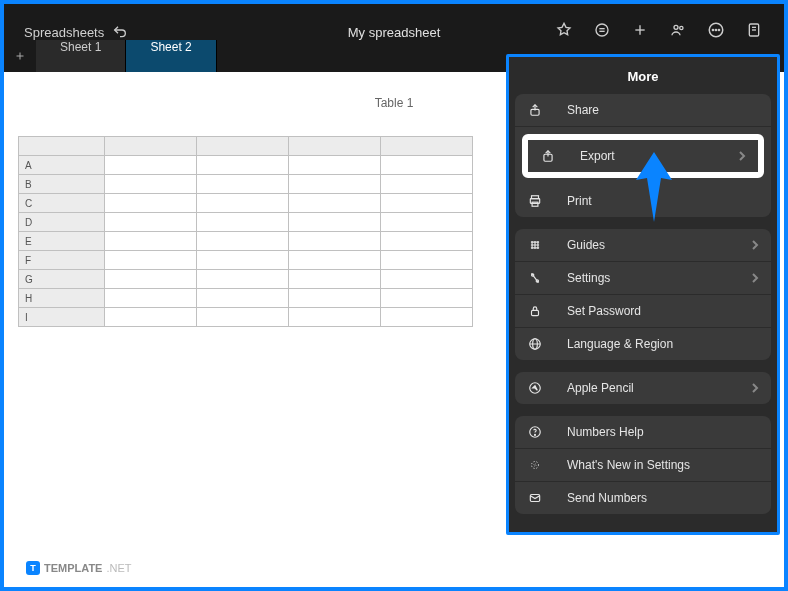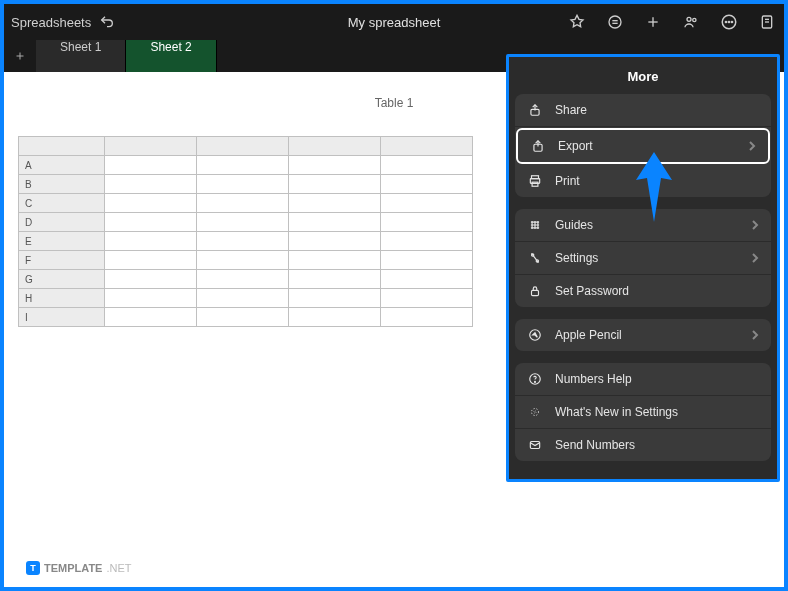--- a/index.html
+++ b/index.html
@@ -1,43 +1,43 @@
 <!DOCTYPE html>
 <html><head>
 <meta charset="utf-8">
 <style>
 * { margin: 0; padding: 0; box-sizing: border-box; font-family: -apple-system, BlinkMacSystemFont, "Segoe UI", Helvetica, Arial, sans-serif; }
 body { width: 788px; height: 591px; background: #0a84ff; padding: 4px; position: relative; overflow: hidden; }
 .app-frame { width: 100%; height: 100%; background: #ffffff; position: relative; overflow: hidden; }
 .status-bar { height: 12px; background: #1a1a1a; color: #fff; font-size: 8px; display: flex; justify-content: space-between; padding: 0 6px; align-items: center; }
-.top-bar { height: 36px; background: #1a1a1a; display: flex; align-items: center; padding: 0 7px; color: #ccc; }
+.top-bar { height: 36px; background: #1a1a1a; display: flex; align-items: flex-end; padding: 0 20px; color: #ccc; }
 .back-btn { font-size: 13px; color: #d0d0d0; display: flex; align-items: center; gap: 8px; }
 .undo-icon { width: 16px; height: 16px; display: inline-flex; align-items: center; justify-content: center; }
 .doc-title { position: absolute; left: 50%; transform: translateX(-50%); color: #e0e0e0; font-size: 13px; }
 .toolbar-right { margin-left: auto; display: flex; gap: 18px; align-items: center; }
 .toolbar-right .ticon { width: 20px; height: 20px; display: flex; align-items: center; justify-content: center; color: #d0d0d0; }
 .tabs-bar { height: 32px; background: #1a1a1a; display: flex; align-items: stretch; }
 .tab-add { width: 32px; display: flex; align-items: center; justify-content: center; color: #aaa; font-size: 16px; }
 .tab { padding: 0 24px; display: flex; color: #ccc; font-size: 12px; border-right: 1px solid #000; }
 .tab.inactive { background: #2a2a2a; }
-.tab.active { background: #14532d; color: #fff; }
+.tab.active { background: #0c4a6e; color: #fff; }
 .content-area { position: relative; background: #fff; height: calc(100% - 80px); overflow: hidden; }
 .table-title { text-align: center; font-size: 12px; color: #666; padding: 24px 0 26px 0; }
 .spreadsheet { margin: 0 0 0 14px; border-collapse: collapse; }
 .spreadsheet td, .spreadsheet th { border: 1px solid #c0c0c0; height: 19px; }
 .spreadsheet td.rowhead { width: 86px; background: #ececec; font-size: 10px; color: #555; padding-left: 6px; font-weight: normal; text-align: left; }
 .spreadsheet th.colhead { background: #ececec; height: 18px; }
 .spreadsheet td.cell { width: 92px; }
 .spreadsheet .corner { background: #ececec; }
 .more-panel { position: absolute; top: 50px; right: 4px; width: 274px; background: #2b2b2b; border: 3px solid #0a84ff; border-radius: 2px; padding: 6px; }
 .more-header { text-align: center; color: #fff; font-size: 13px; font-weight: 600; padding: 6px 0 10px 0; }
 .menu-group { background: #3a3a3a; border-radius: 8px; margin-bottom: 12px; overflow: hidden; }
-.menu-item { display: flex; align-items: center; gap: 12px; padding: 8px 12px; color: #e5e5e5; font-size: 12px; border-bottom: 1px solid #2b2b2b; cursor: pointer; position: relative; }
+.menu-item { display: flex; align-items: center; gap: 24px; padding: 8px 12px; color: #e5e5e5; font-size: 12px; border-bottom: 1px solid #2b2b2b; cursor: pointer; position: relative; }
 .menu-item:last-child { border-bottom: none; }
-.menu-item.highlighted { border: 2px solid #ffffff; border-radius: 6px; margin: 1px; }
+.menu-item.highlighted { border: 6px solid #ffffff; border-radius: 6px; margin: 7px; }
 .menu-item .micon { width: 16px; height: 16px; display: flex; align-items: center; justify-content: center; flex-shrink: 0; }
 .menu-item .chev { margin-left: auto; color: #888; }
 .arrow-pointer { position: absolute; top: 148px; left: 630px; width: 40px; height: 70px; z-index: 100; pointer-events: none; }
 .watermark { position: absolute; bottom: 12px; left: 22px; display: flex; align-items: center; gap: 4px; font-size: 11px; font-weight: 700; color: #888; }
 .watermark .t-badge { background: #0a84ff; color: #fff; width: 14px; height: 14px; border-radius: 3px; display: flex; align-items: center; justify-content: center; font-size: 9px; font-weight: 800; }
 svg { display: block; }
 </style>
 </head>
 <body>
 
@@ -269,20 +269,30 @@
       </div>
       <div class="menu-item">
         <span class="micon">
             <svg width="14" height="14" viewBox="0 0 24 24" fill="none" stroke="#e5e5e5" stroke-width="2">
               <rect x="6" y="11" width="12" height="9" rx="2"></rect>
               <path d="M9 11V8a3 3 0 0 1 6 0v3"></path>
             </svg>
           </span>
         <span>Set Password</span>
       </div>
+      <div class="menu-item">
+        <span class="micon">
+            <svg width="14" height="14" viewBox="0 0 24 24" fill="none" stroke="#e5e5e5" stroke-width="2">
+              <circle cx="12" cy="12" r="9"></circle>
+              <ellipse cx="12" cy="12" rx="4" ry="9"></ellipse>
+              <line x1="3" y1="12" x2="21" y2="12"></line>
+            </svg>
+          </span>
+        <span>Language &amp; Region</span>
+      </div>
     </div>
 
     <div class="menu-group">
       <div class="menu-item">
         <span class="micon">
             <svg width="14" height="14" viewBox="0 0 24 24" fill="none" stroke="#e5e5e5" stroke-width="2">
               <circle cx="12" cy="12" r="9"></circle>
               <path d="M8 12l4-4 4 8-4-4z" fill="#e5e5e5"></path>
             </svg>
           </span>

